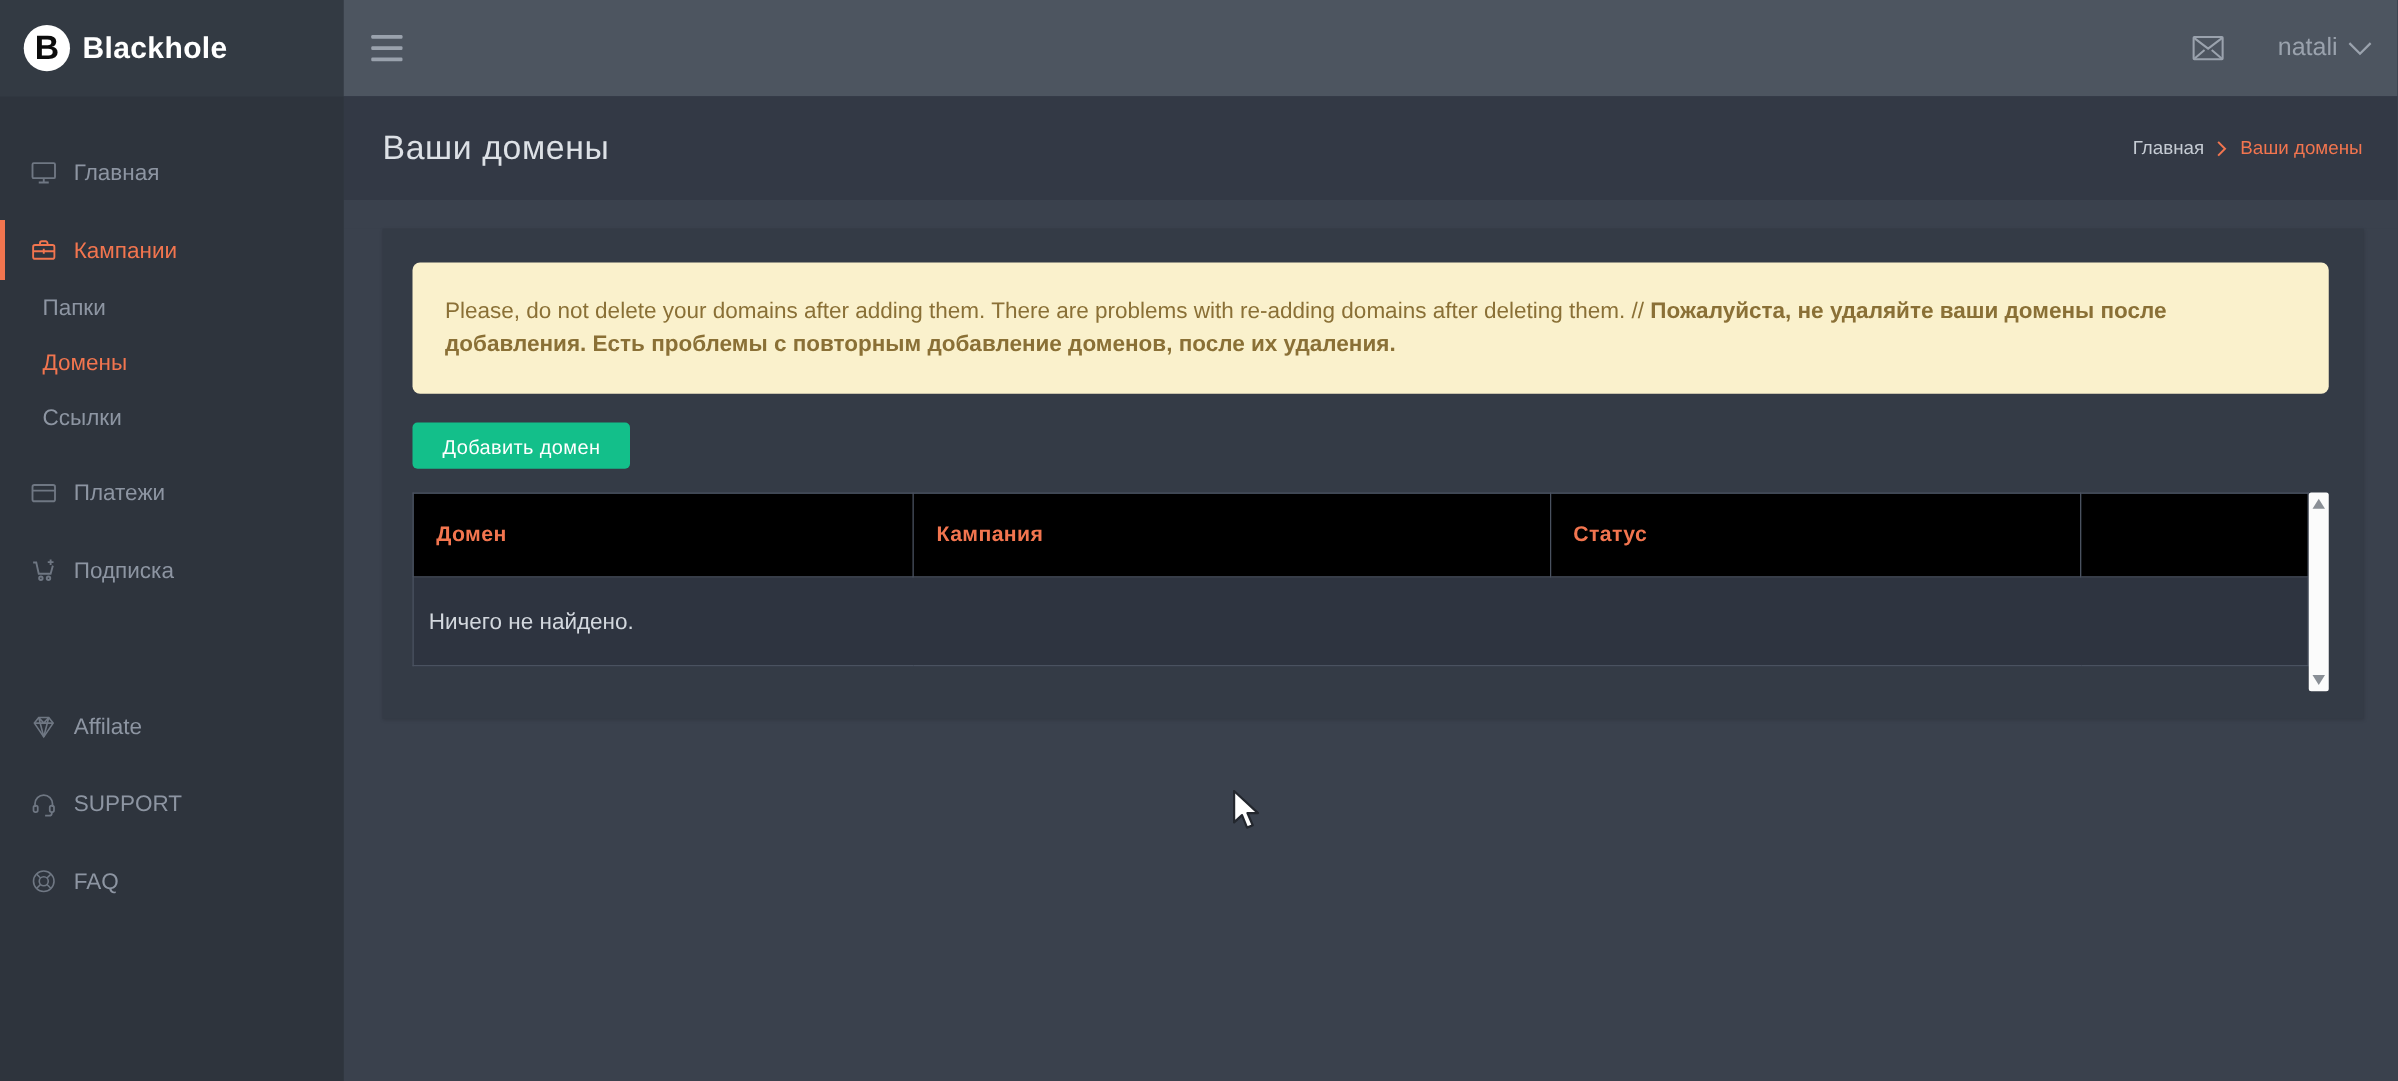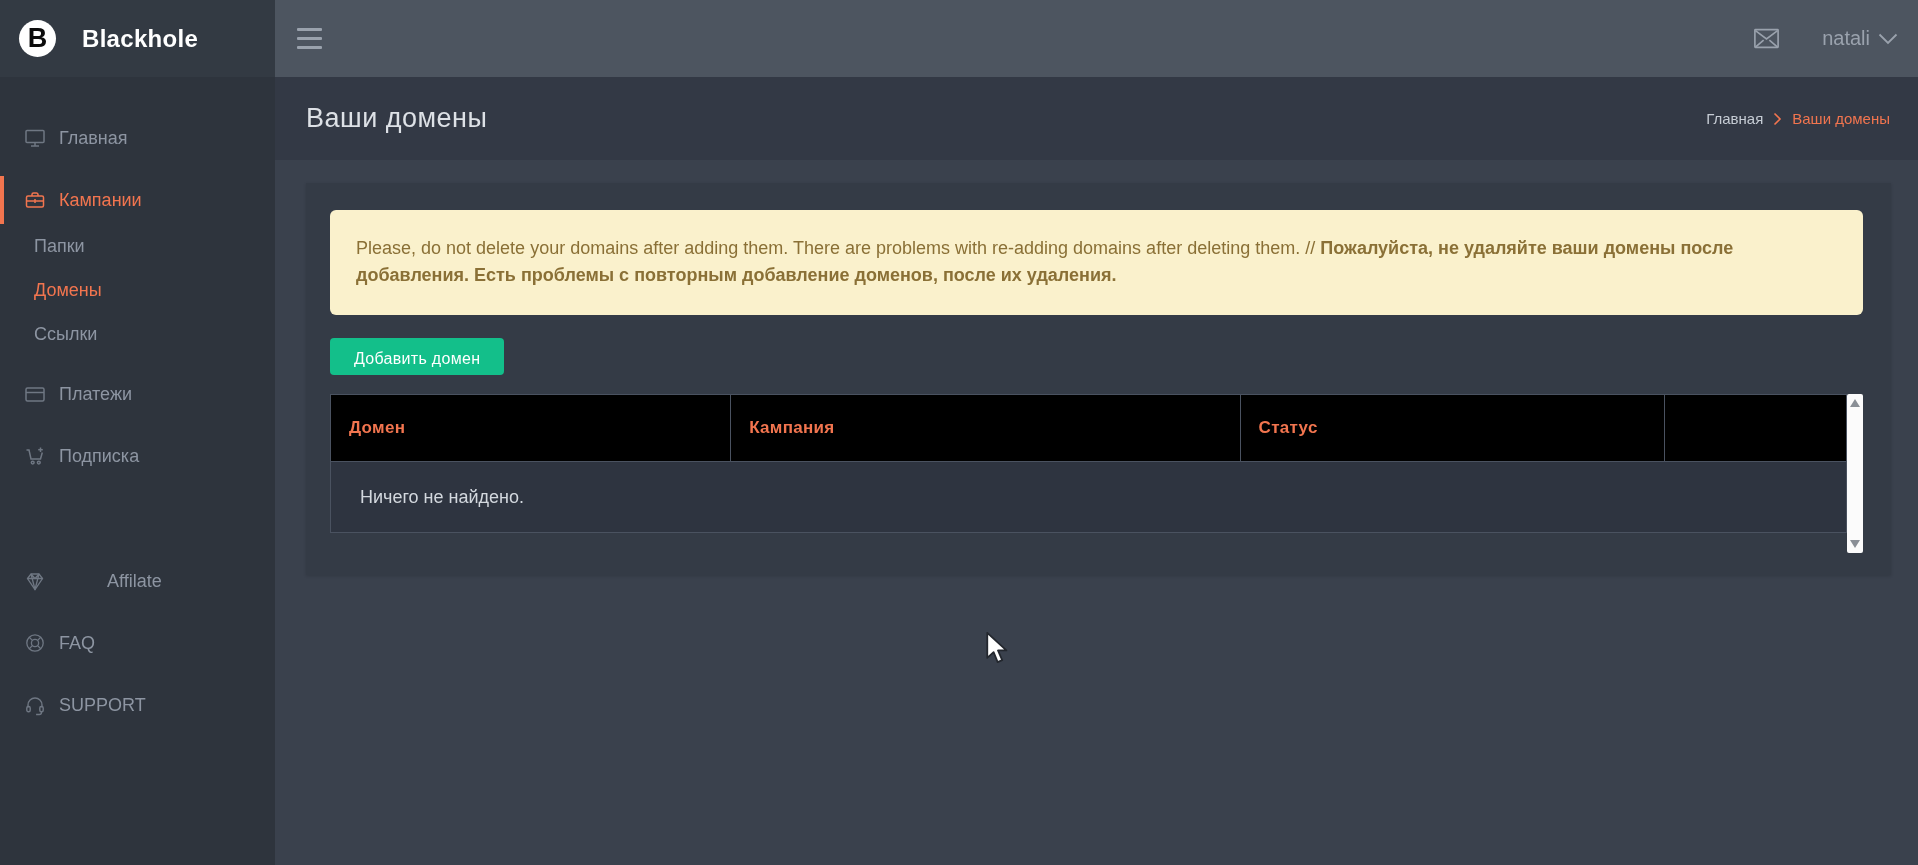--- a/index.html
+++ b/index.html
@@ -4,37 +4,37 @@
 <style>
   * { margin:0; padding:0; box-sizing:border-box; }
   html,body { width:1918px; height:865px; overflow:hidden; }
   body { font-family:"Liberation Sans", sans-serif; background:var(--content-bg,#3a414d); }
   .app { position:relative; width:1918px; height:865px; overflow:hidden; }
 
   
   .topbar { display:flex; height:77px; width:100%; background:var(--topbar-bg,#4d5560); }
   .logo-block { width:275px; height:77px; background:var(--logo-block-bg,#333a43); display:flex; align-items:center; padding-left:19px; cursor:pointer; flex:0 0 275px; }
   .logo-circle { width:37px; height:37px; border-radius:50%; background:#ffffff; color:#0c0c0c; display:flex; align-items:center; justify-content:center; font-weight:bold; font-size:27px; }
-  .brand-name { color:#ffffff; font-size:24px; font-weight:bold; margin-left:26px; letter-spacing:0.3px; }
+  .brand-name { color:#ffffff; font-size:24px; font-weight:bold; margin-left:10px; letter-spacing:0.3px; }
   .topbar-main { flex:1; display:flex; align-items:center; justify-content:space-between; padding:0 20px 0 20px; }
   .hamburger { display:flex; flex-direction:column; gap:6px; cursor:pointer; padding:6px 2px; }
   .hamburger span { display:block; width:25px; height:3px; background:#9aa2ad; border-radius:1px; }
   .topbar-right { display:flex; align-items:center; gap:42px; }
   .mail-btn { color:#9aa2ad; cursor:pointer; display:flex; }
   .user-menu { display:flex; align-items:center; gap:8px; cursor:pointer; color:#9aa2ad; font-size:20px; }
 
   
   .sidebar { position:absolute; top:77px; left:0; bottom:0; width:275px; background:var(--sidebar-bg,#2e343d); padding-top:23px; }
   .side-item { position:relative; display:flex; align-items:center; height:48px; margin-top:14px; padding-left:24px; color:#8d95a2; font-size:18px; cursor:pointer; }
   .side-item .s-icon { width:22px; height:22px; margin-right:13px; color:#6f7783; display:flex; align-items:center; }
   .side-item.sub { height:44px; margin-top:0; padding-left:34px; }
   .side-item.active { color:var(--accent-orange,#f2754f); }
   .side-item.active .s-icon { color:var(--accent-orange,#f2754f); }
   .side-item.active.top::before { content:""; position:absolute; left:0; top:0; bottom:0; width:4px; background:var(--accent-orange,#f2754f); }
-  .side-item.gap-before { margin-top:77px;gap:48px; }
+  .side-item.gap-before { margin-top:77px; }
 
   
   .main-col { margin-left:275px; }
   .page-header { height:83px; background:var(--header-bg,#333945); display:flex; align-items:center; justify-content:space-between; padding:0 28px 0 31px; }
   .page-title { color:#dde1e6; font-size:27px; font-weight:normal; letter-spacing:0.5px; }
   .breadcrumb { display:flex; align-items:center; gap:10px; font-size:15px; }
   .crumb-home { color:#c6ccd4; cursor:pointer; }
   .crumb-sep { color:var(--accent-orange,#f2754f); display:flex; }
   .crumb-current { color:var(--accent-orange,#f2754f); }
 
@@ -47,21 +47,21 @@
   .btn-row { margin-top:23px; display:flex; gap:7px; }
   .btn { border:none; border-radius:4px; height:37px; padding:12px 24px; color:#ffffff; font-size:16px; font-family:"Liberation Sans", sans-serif; cursor:pointer; letter-spacing:0.3px; }
   .btn-green { background:var(--button-green,#13bf8a); }
   .btn-blue { background:var(--button-blue,#1fa8e8); }
 
   
   .table-wrap { position:relative; margin-top:19px; height:159px; padding-right:16px; }
   table { width:100%; border-collapse:collapse; table-layout:fixed; }
   col.c1{width:26.4%;} col.c2{width:33.6%;} col.c3{width:28%;} col.c4{width:12%;}
   thead th { height:67px; background:#000000; text-align:left; vertical-align:middle; padding-left:18px; color:var(--accent-orange,#f2754f); font-size:17px; font-weight:bold; border:1px solid #4a5260; letter-spacing:0.3px; }
-  tbody td { height:71px; background:#2e3440; vertical-align:middle; padding-left:29px; color:#d3d8de; font-size:18px; border:1px solid #4a5260; border-top:none; }
+  tbody td { height:71px; background:#2e3440; vertical-align:middle; padding-left:12px; color:#d3d8de; font-size:18px; border:1px solid #4a5260; border-top:none; }
 
   
   .fake-scrollbar { position:absolute; top:0; right:0; width:16px; height:159px; background:#fbfbfb; border-radius:2px; display:flex; flex-direction:column; justify-content:space-between; align-items:center; padding:5px 0; cursor:pointer; }
   .sb-up { width:0; height:0; border-left:5px solid transparent; border-right:5px solid transparent; border-bottom:8px solid #8a8f96; }
   .sb-down { width:0; height:0; border-left:5px solid transparent; border-right:5px solid transparent; border-top:8px solid #8a8f96; }
 
   
   .cursor { position:absolute; left:985px; top:632px; pointer-events:none; }
 </style>
 </head>
@@ -165,39 +165,39 @@
         <svg width="22" height="22" viewBox="0 0 22 22" fill="none" stroke="currentColor" stroke-width="1.3">
           <path d="M7 4h8l3.5 4.5L11 19.5 3.5 8.5 7 4z"></path>
           <path d="M3.5 8.5h15M7 4l4 15.5M15 4l-4 15.5M7 4 11 8.5 15 4"></path>
         </svg>
       </span>
       <span class="s-label">Affilate</span>
     </div>
 
     <div class="side-item top">
       <span class="s-icon">
-        <svg width="22" height="22" viewBox="0 0 22 22" fill="none" stroke="currentColor" stroke-width="1.3">
-          <circle cx="11" cy="11" r="8.2"></circle>
-            <circle cx="11" cy="11" r="3.6"></circle>
-          <path d="M5.2 5.2l3.2 3.2M16.8 5.2l-3.2 3.2M5.2 16.8l3.2-3.2M16.8 16.8l-3.2-3.2"></path>
-        </svg>
-      </span>
-      <span class="s-label">FAQ</span>
-    </div>
-
-    <div class="side-item top">
-      <span class="s-icon">
         <svg width="22" height="22" viewBox="0 0 22 22" fill="none" stroke="currentColor" stroke-width="1.4">
           <path d="M4 13.5V11a7 7 0 0 1 14 0v2.5"></path>
           <rect x="2.8" y="12.5" width="3.4" height="5.2" rx="1.5"></rect>
           <rect x="15.8" y="12.5" width="3.4" height="5.2" rx="1.5"></rect>
           <path d="M17.5 17.7v.6a2.2 2.2 0 0 1-2.2 2.2h-3.2"></path>
         </svg>
       </span>
       <span class="s-label">SUPPORT</span>
+    </div>
+
+    <div class="side-item top">
+      <span class="s-icon">
+        <svg width="22" height="22" viewBox="0 0 22 22" fill="none" stroke="currentColor" stroke-width="1.3">
+          <circle cx="11" cy="11" r="8.2"></circle>
+            <circle cx="11" cy="11" r="3.6"></circle>
+          <path d="M5.2 5.2l3.2 3.2M16.8 5.2l-3.2 3.2M5.2 16.8l3.2-3.2M16.8 16.8l-3.2-3.2"></path>
+        </svg>
+      </span>
+      <span class="s-label">FAQ</span>
     </div>
 
   </aside>
 
   <div class="main-col">
 
     <div class="page-header">
       <h1 class="page-title">Ваши домены</h1>
       <nav class="breadcrumb">
         <span class="crumb-home">Главная</span>

